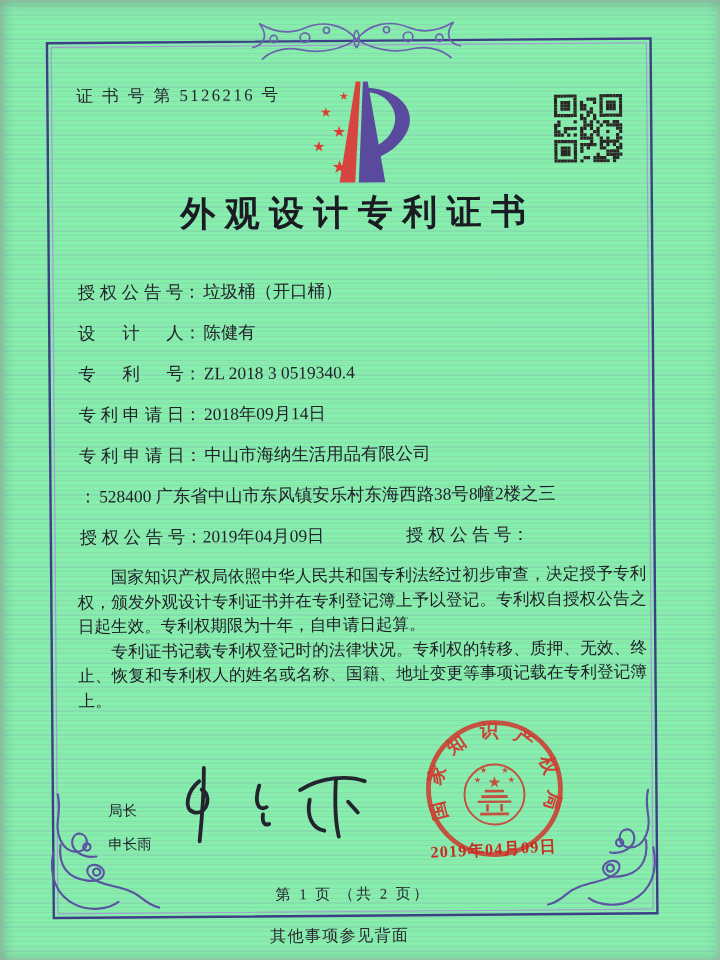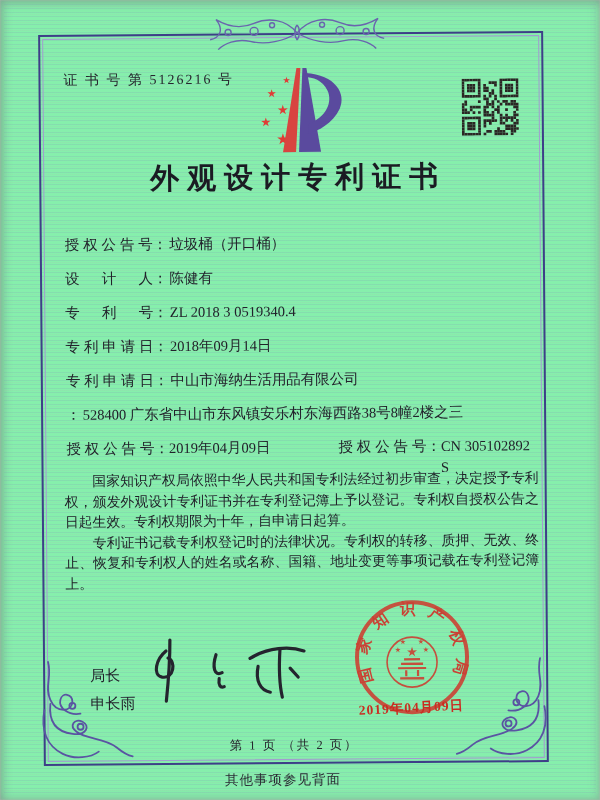--- a/index.html
+++ b/index.html
@@ -30,21 +30,21 @@
   .fields{left:66px;top:233px;width:466px;font-size:14.5px;color:#22222b;}
   .frow{display:flex;margin-bottom:13px;line-height:21px;}
   .flabel{display:inline-block;width:88px;text-align:justify;text-align-last:justify;flex:0 0 88px;}
   .fcolon{flex:0 0 auto;}
   .fvalue{flex:1;padding-left:2px;}
   .grant-row{position:relative;height:21px;}
   .grant-no-pair{position:absolute;left:272px;top:0;display:flex;}
   .paras{left:64px;top:470px;width:474px;font-size:13.8px;line-height:20.5px;
          color:#1e1e27;text-align:justify;}
   .paras p{margin:0;text-indent:2em;}
-  .director{left:88px;top:660px;font-size:15px;color:#22222b;line-height:28px;}
+  .director{left:88px;top:660px;font-size:12px;color:#22222b;line-height:28px;}
   .sig{left:130px;top:634px;}
   .seal{left:350px;top:597px;mix-blend-mode:multiply;opacity:.92;}
   .seal-date{left:348px;top:700px;width:122px;text-align:center;color:#c92d22;
              font-size:13.5px;font-weight:bold;transform:rotate(-2.5deg);letter-spacing:1px;}
   .page-footer{left:41px;top:737px;width:501px;text-align:center;font-size:12.5px;
                letter-spacing:2px;color:#26262e;}
   .back-note{left:0;top:771px;width:560px;text-align:center;font-size:13.5px;
              color:#2a2a33;letter-spacing:1px;}
   .orn-top{left:205px;top:15px;}
   .fl-bl{left:36px;top:658px;}
@@ -366,21 +366,20 @@
           <span class="fcolon">：</span>
           <span class="fvalue">528400 广东省中山市东风镇安乐村东海西路38号8幢2楼之三</span>
       </div>
       <div class="frow grant-row">
         <span class="flabel">授权公告号</span>
           <span class="fcolon">：</span>
           <span>2019年04月09日</span>
         <span class="grant-no-pair">
           <span class="flabel">授权公告号</span>
             <span class="fcolon">：</span>
-            <span>CN 305102892 S</span>
         </span>
       </div>
     </div>
 
     <div class="abs paras">
       <p>国家知识产权局依照中华人民共和国专利法经过初步审查，决定授予专利权，颁发外观设计专利证书并在专利登记簿上予以登记。专利权自授权公告之日起生效。专利权期限为十年，自申请日起算。</p>
       <p>专利证书记载专利权登记时的法律状况。专利权的转移、质押、无效、终止、恢复和专利权人的姓名或名称、国籍、地址变更等事项记载在专利登记簿上。</p>
     </div>
 
     <div class="abs director">

